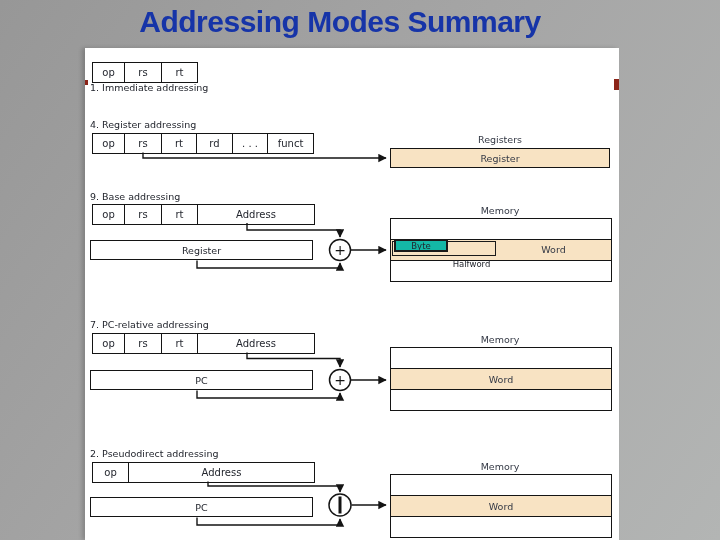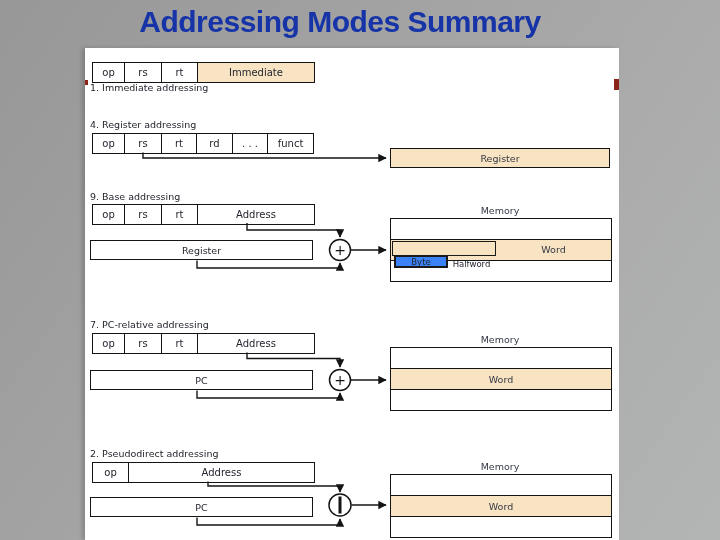--- a/index.html
+++ b/index.html
@@ -51,22 +51,22 @@
     height:20px;border-bottom:1.4px solid #141414;position:relative;
     font-size:9.5px;color:#343945;
   }
   .memrow:last-child{border-bottom:none;}
   .memrow.center{display:flex;align-items:center;justify-content:center;}
   .hw-outline{
     position:absolute;left:1px;top:1px;width:104px;height:15px;
     border:1.3px solid #1a1a1a;box-sizing:border-box;
   }
   .byte-box{
-    position:absolute;left:4px;top:16px;width:52px;height:11px;
-    background:#3b82f6;border:1.2px solid #1a1a1a;outline:1px solid #1a1a1a;outline-offset:0px;
+    position:absolute;left:4px;top:0;width:52px;height:11px;
+    background:#14b8a6;border:1.2px solid #1a1a1a;outline:1px solid #1a1a1a;outline-offset:0px;
     display:flex;align-items:center;justify-content:center;font-size:8.5px;color:#23262e;
     box-sizing:border-box;
   }
   .hw-text{
     position:absolute;left:57px;top:3px;width:47px;text-align:center;
     font-size:8.5px;color:#23262e;margin-top:16px;
   }
   .word-right{
     position:absolute;left:107px;right:2px;top:4px;text-align:center;
     font-size:9.5px;color:#343945;
@@ -85,32 +85,32 @@
 <div class="panel">
 
   <div class="accent" style="left:0;top:32px;width:3px;height:5px;"></div>
   <div class="accent" style="right:0;top:31px;width:5px;height:11px;"></div>
 
   <div class="sec-label" style="top:2px;margin-top:32px;">1. Immediate addressing</div>
   <div class="frow" style="left:7px;top:14px;">
     <div class="fcell" style="width:31px">op</div>
     <div class="fcell" style="width:37px">rs</div>
     <div class="fcell" style="width:36px">rt</div>
-    <div class="fcell tan" style="width:117px">Immediate</div>
   </div>
 
   <div class="sec-label" style="top:71px;">4. Register addressing</div>
   <div class="frow" style="left:7px;top:85px;">
     <div class="fcell" style="width:31px">op</div>
     <div class="fcell" style="width:37px">rs</div>
     <div class="fcell" style="width:35px">rt</div>
     <div class="fcell" style="width:36px">rd</div>
     <div class="fcell" style="width:35px">. . .</div>
     <div class="fcell" style="width:46px">funct</div>
   </div>
+  <div class="bank-label" style="top:86px;">Registers</div>
   <div class="bank-box" style="top:100px;">Register</div>
 
   <div class="sec-label" style="top:143px;">9. Base addressing</div>
   <div class="frow" style="left:7px;top:156px;">
     <div class="fcell" style="width:31px">op</div>
     <div class="fcell" style="width:37px">rs</div>
     <div class="fcell" style="width:36px">rt</div>
     <div class="fcell" style="width:117px">Address</div>
   </div>
   <div class="operand-box" style="top:192px;">Register</div>

